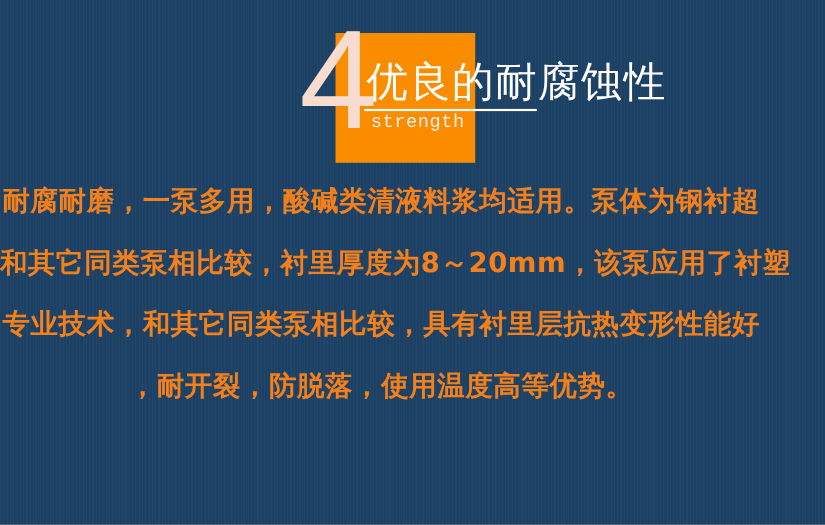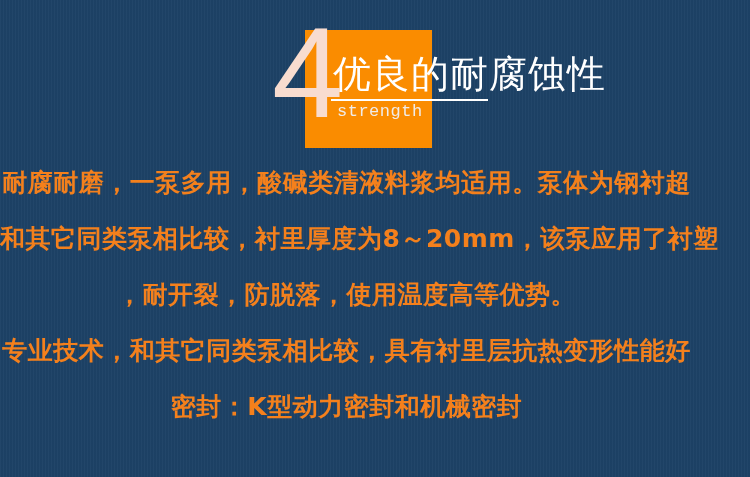--- a/index.html
+++ b/index.html
@@ -134,18 +134,17 @@
 
     <div id="heading-rule"></div>
 
     <div id="heading-en">strength</div>
 
   </div>
 
   <div id="body-copy">
     <div class="body-line">耐腐耐磨，一泵多用，酸碱类清液料浆均适用。泵体为钢衬超</div>
     <div class="body-line">和其它同类泵相比较，衬里厚度为8～20mm，该泵应用了衬塑</div>
+    <div class="body-line">专业技术，和其它同类泵相比较，具有衬里层抗热变形性能好</div>
     <div class="body-line">，耐开裂，防脱落，使用温度高等优势。</div>
-    <div class="body-line">专业技术，和其它同类泵相比较，具有衬里层抗热变形性能好</div>
-    <div class="body-line last">密封：K型动力密封和机械密封</div>
   </div>
 
 </div>
 
 </body></html>

